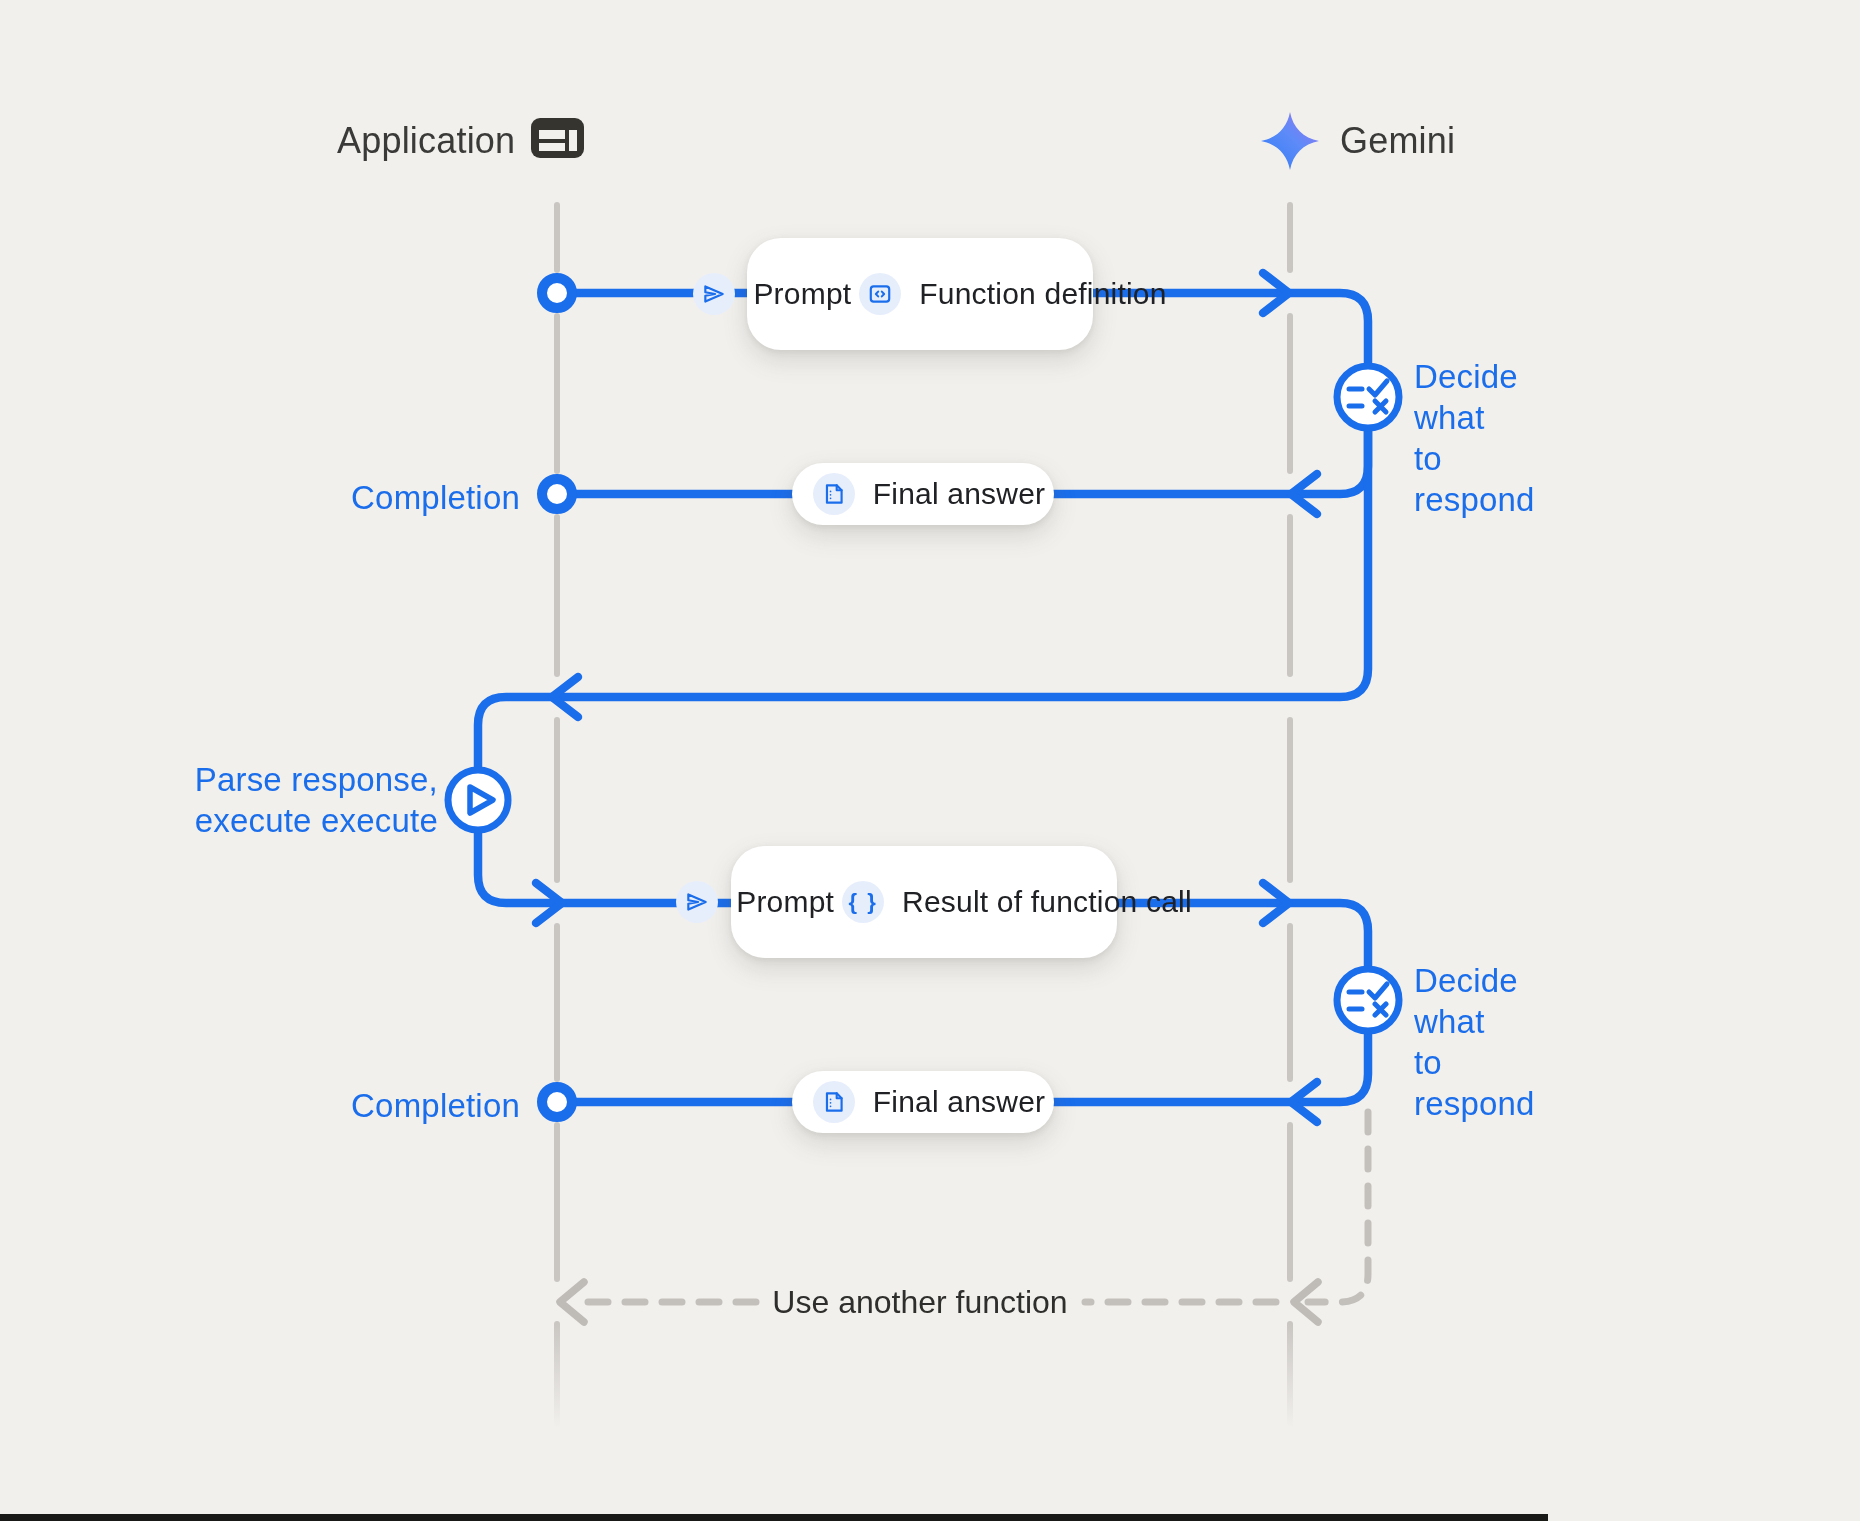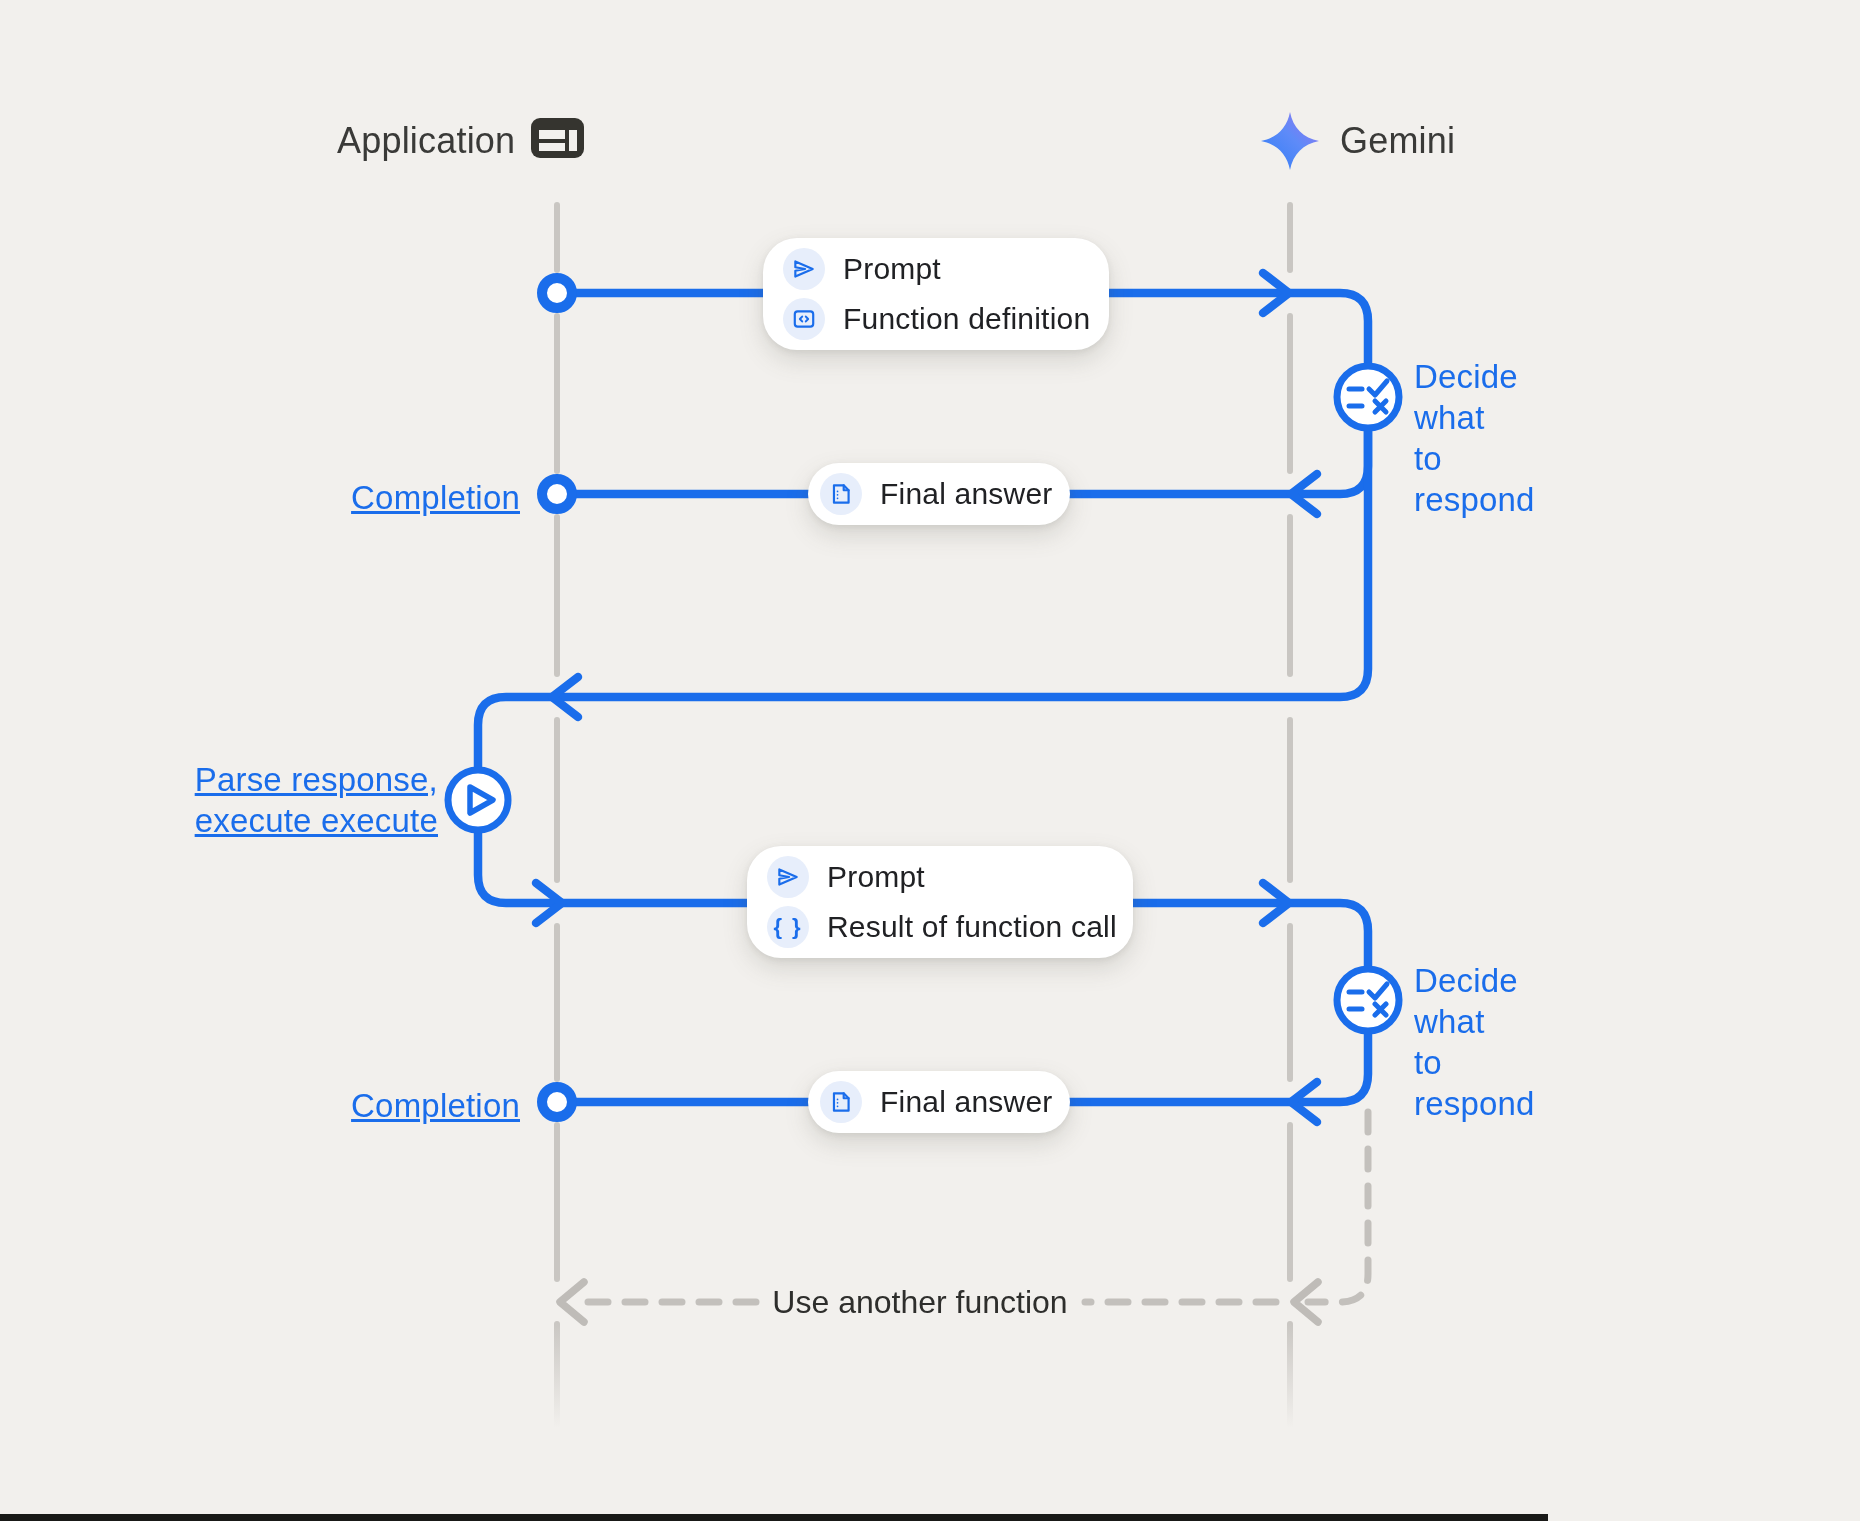--- a/index.html
+++ b/index.html
@@ -9,35 +9,35 @@
     font-family:"Liberation Sans", sans-serif;
     -webkit-font-smoothing:antialiased;
   }
   .abs{position:absolute;}
   
   .header-label{font-size:36px;font-weight:500;color:#3a3a38;letter-spacing:.2px;}
   
   .pill{
     position:absolute;background:#ffffff;border-radius:34px;
     box-shadow:0 10px 24px rgba(90,88,80,.18), 0 2px 6px rgba(90,88,80,.10);
-    display:flex;flex-direction:column;justify-content:center;
-    box-sizing:border-box;z-index:5;margin-left:16px;
+    display:flex;justify-content:center;
+    box-sizing:border-box;z-index:5;
   }
   .pill-row{display:flex;align-items:center;gap:18px;}
   .chip{
     border-radius:50%;background:#e7eefb;flex:0 0 auto;
     display:flex;align-items:center;justify-content:center;
   }
   .chip-42{width:42px;height:42px;}
   .chip svg{display:block;}
   .pill-label{font-size:30px;color:#202124;white-space:pre;letter-spacing:.2px;}
   .braces-glyph{font-size:22px;font-weight:700;color:#1a6deb;letter-spacing:2px;line-height:1;}
   
   .blue-note{color:#1a6deb;font-size:33px;font-weight:500;line-height:41px;letter-spacing:.2px;z-index:4;}
-  .note-right{text-align:right;text-decoration:underline;}
+  .note-right{text-align:right;}
   .plain-note{color:#2e2e2c;font-size:32px;font-weight:500;text-align:center;z-index:4;}
   .bottom-bar{position:absolute;left:0;right:0;bottom:0;height:7px;background:#191917;z-index:9;}
   svg.layer{position:absolute;left:0;top:0;z-index:2;}
 </style>
 </head>
 <body>
 
 <div id="canvas">
 
   <svg class="layer" width="1860" height="1521" viewBox="0 0 1860 1521">

